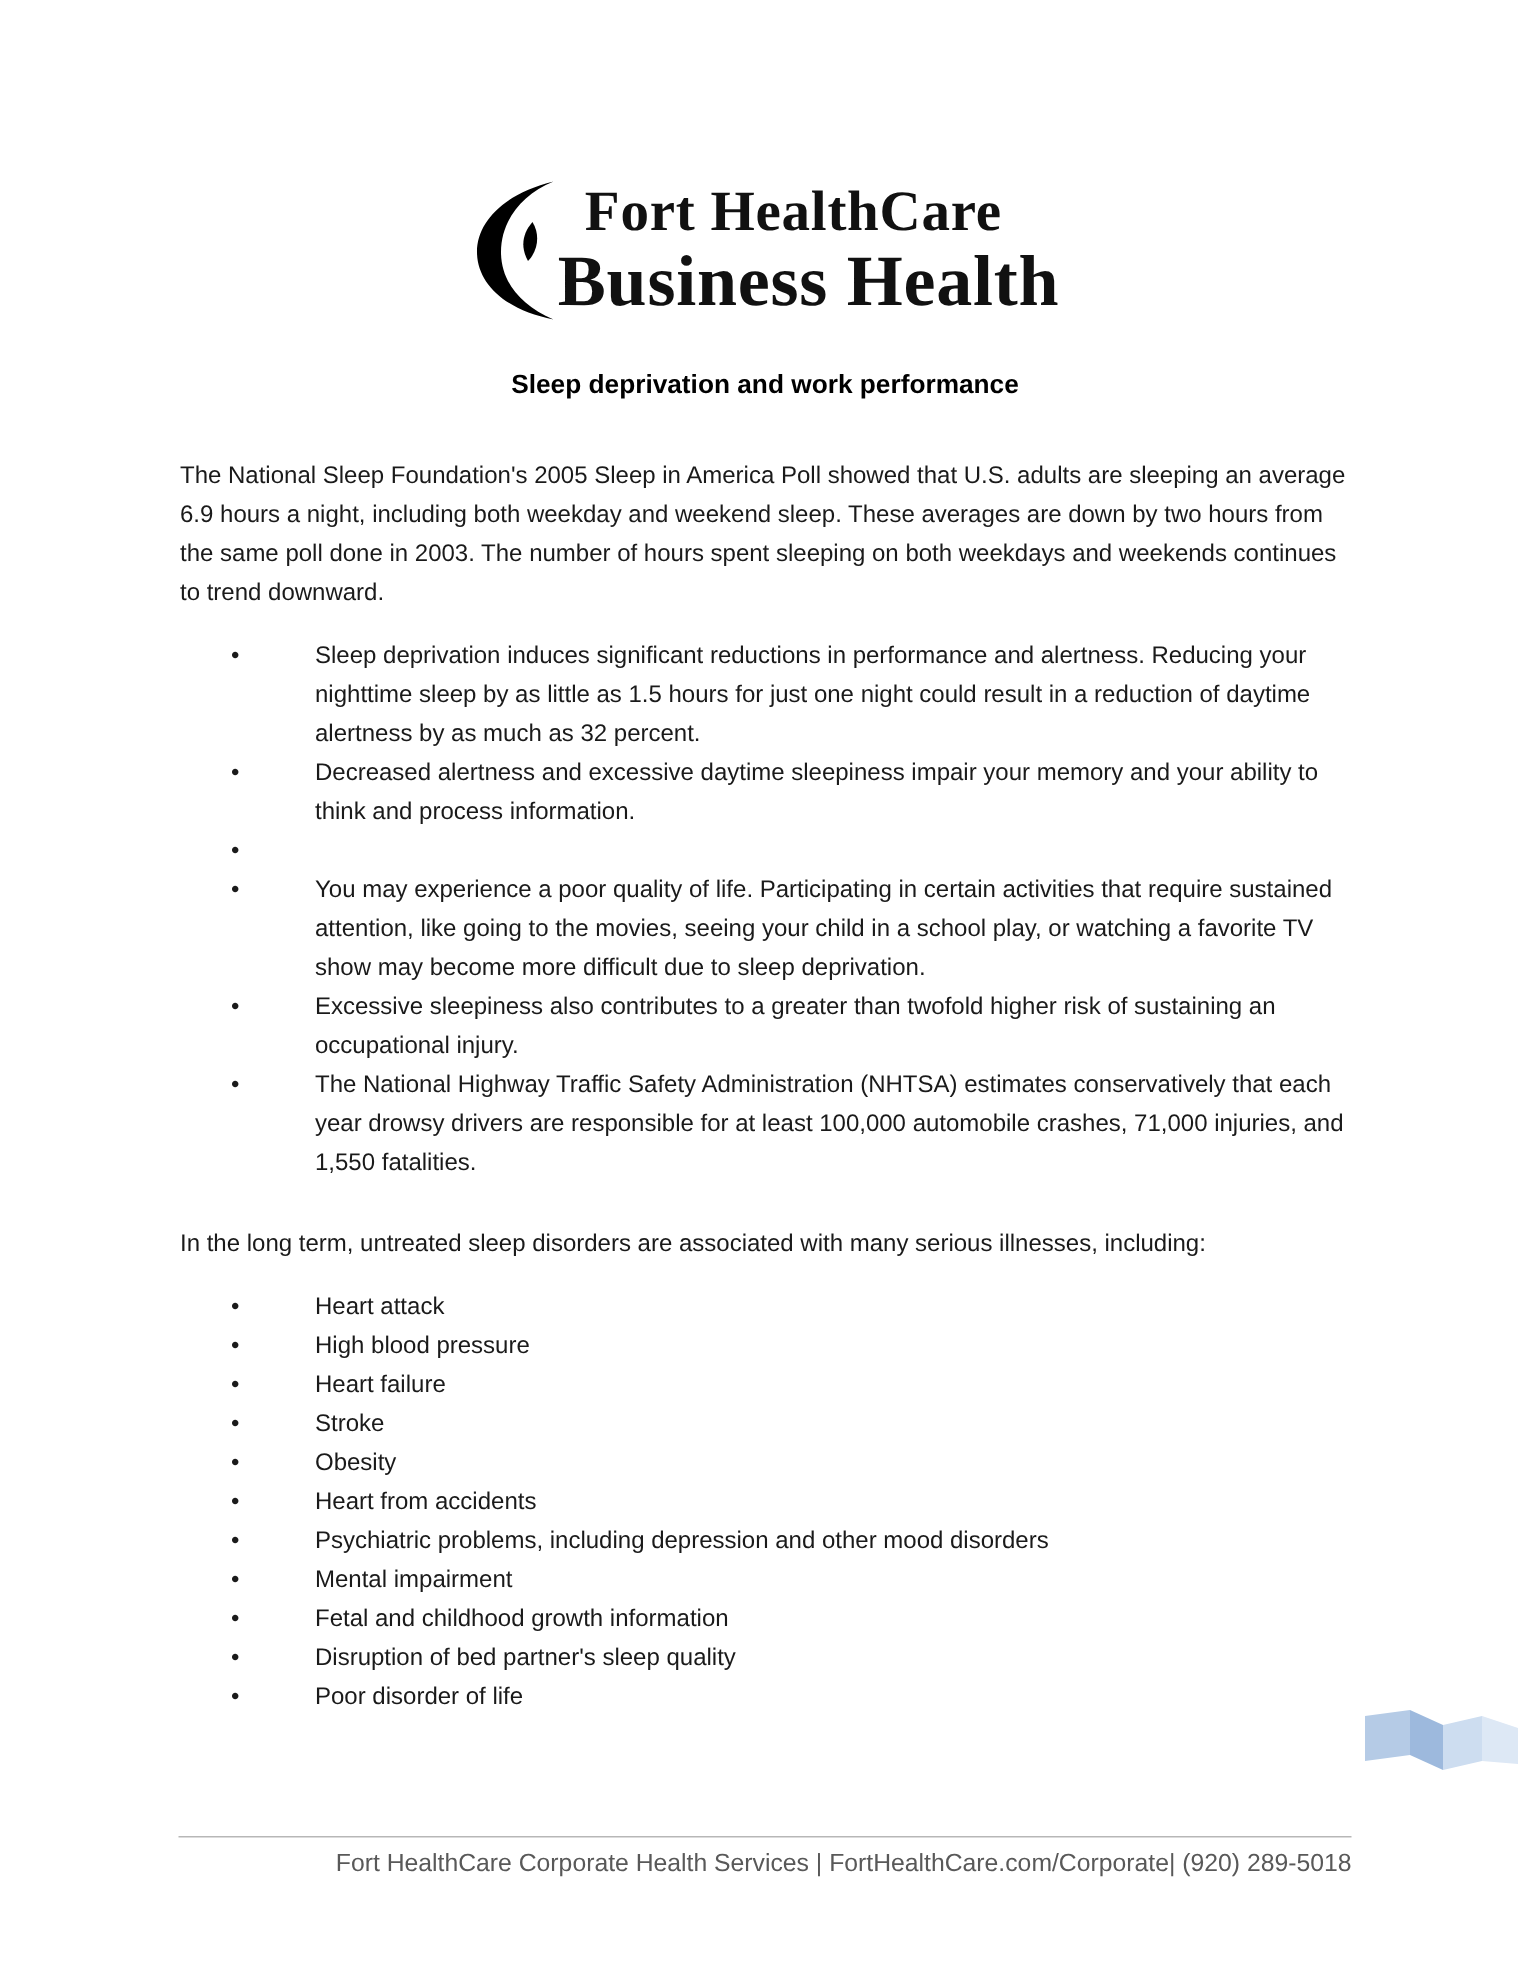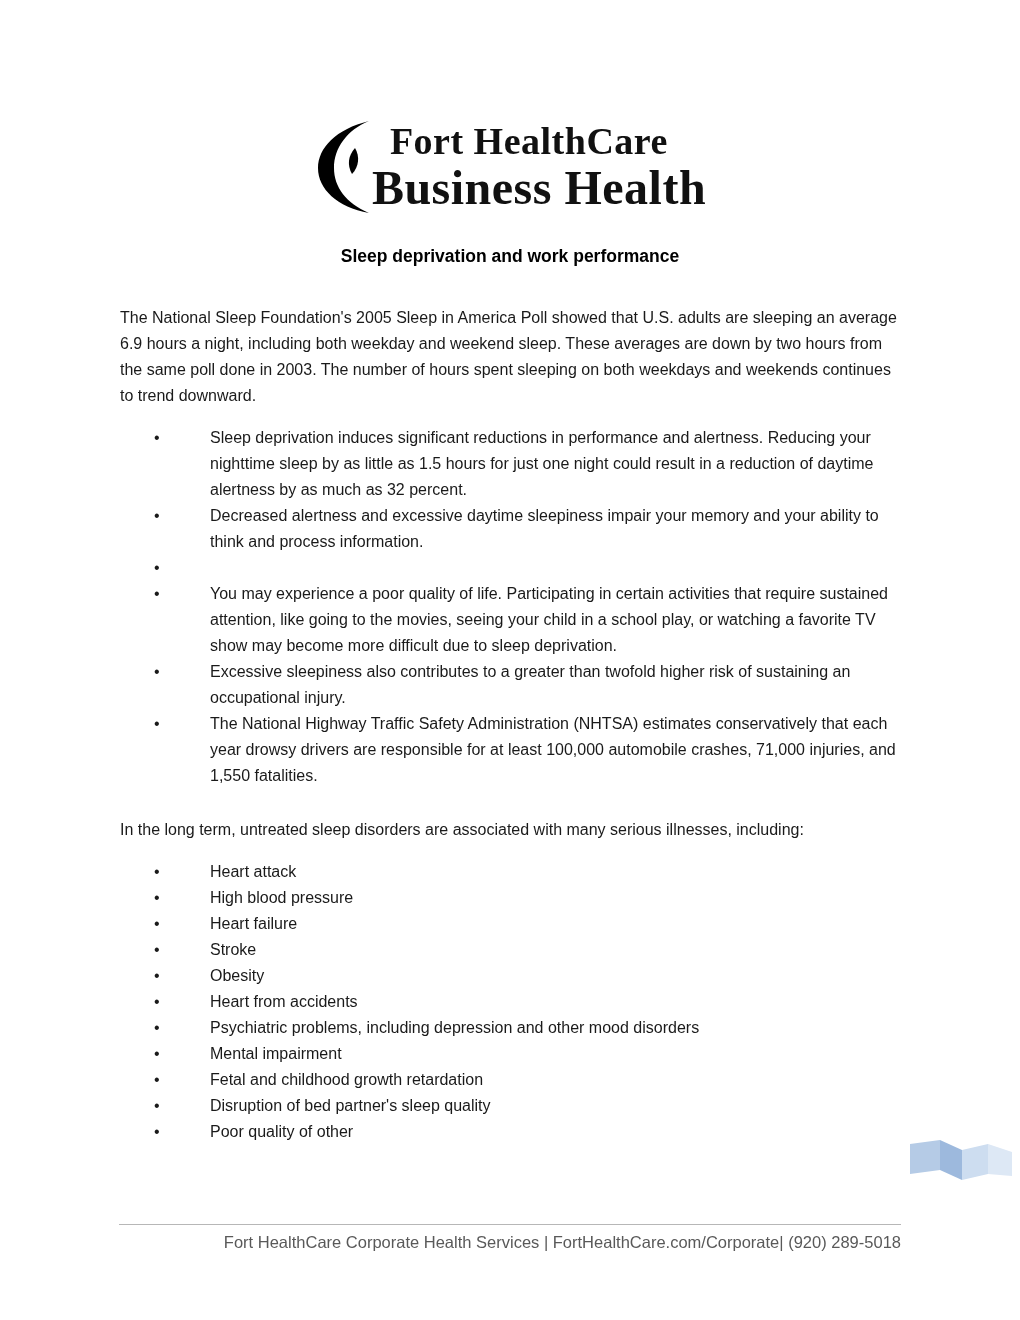--- a/index.html
+++ b/index.html
@@ -194,29 +194,29 @@
       <li>
         <span class="bullet-marker">•</span>
         <span class="bullet-text">Psychiatric problems, including depression and other mood disorders</span>
       </li>
       <li>
         <span class="bullet-marker">•</span>
         <span class="bullet-text">Mental impairment</span>
       </li>
       <li>
         <span class="bullet-marker">•</span>
-        <span class="bullet-text">Fetal and childhood growth retardation</span>
+        <span class="bullet-text">Fetal and childhood growth information</span>
       </li>
       <li>
         <span class="bullet-marker">•</span>
         <span class="bullet-text">Disruption of bed partner's sleep quality</span>
       </li>
       <li>
         <span class="bullet-marker">•</span>
-        <span class="bullet-text">Poor quality of other</span>
+        <span class="bullet-text">Poor disorder of life</span>
       </li>
     </ul>
 
   </div>
 
   <span class="corner-graphic">
     <svg width="102" height="48" viewBox="0 0 102 48" aria-hidden="true">
       <polygon points="0,8 30,4 30,34 0,38" fill="#b5cbe6"></polygon>
       <polygon points="30,4 52,14 52,44 30,34" fill="#9db9dd"></polygon>
       <polygon points="52,14 78,8 78,38 52,44" fill="#cdddf0"></polygon>

